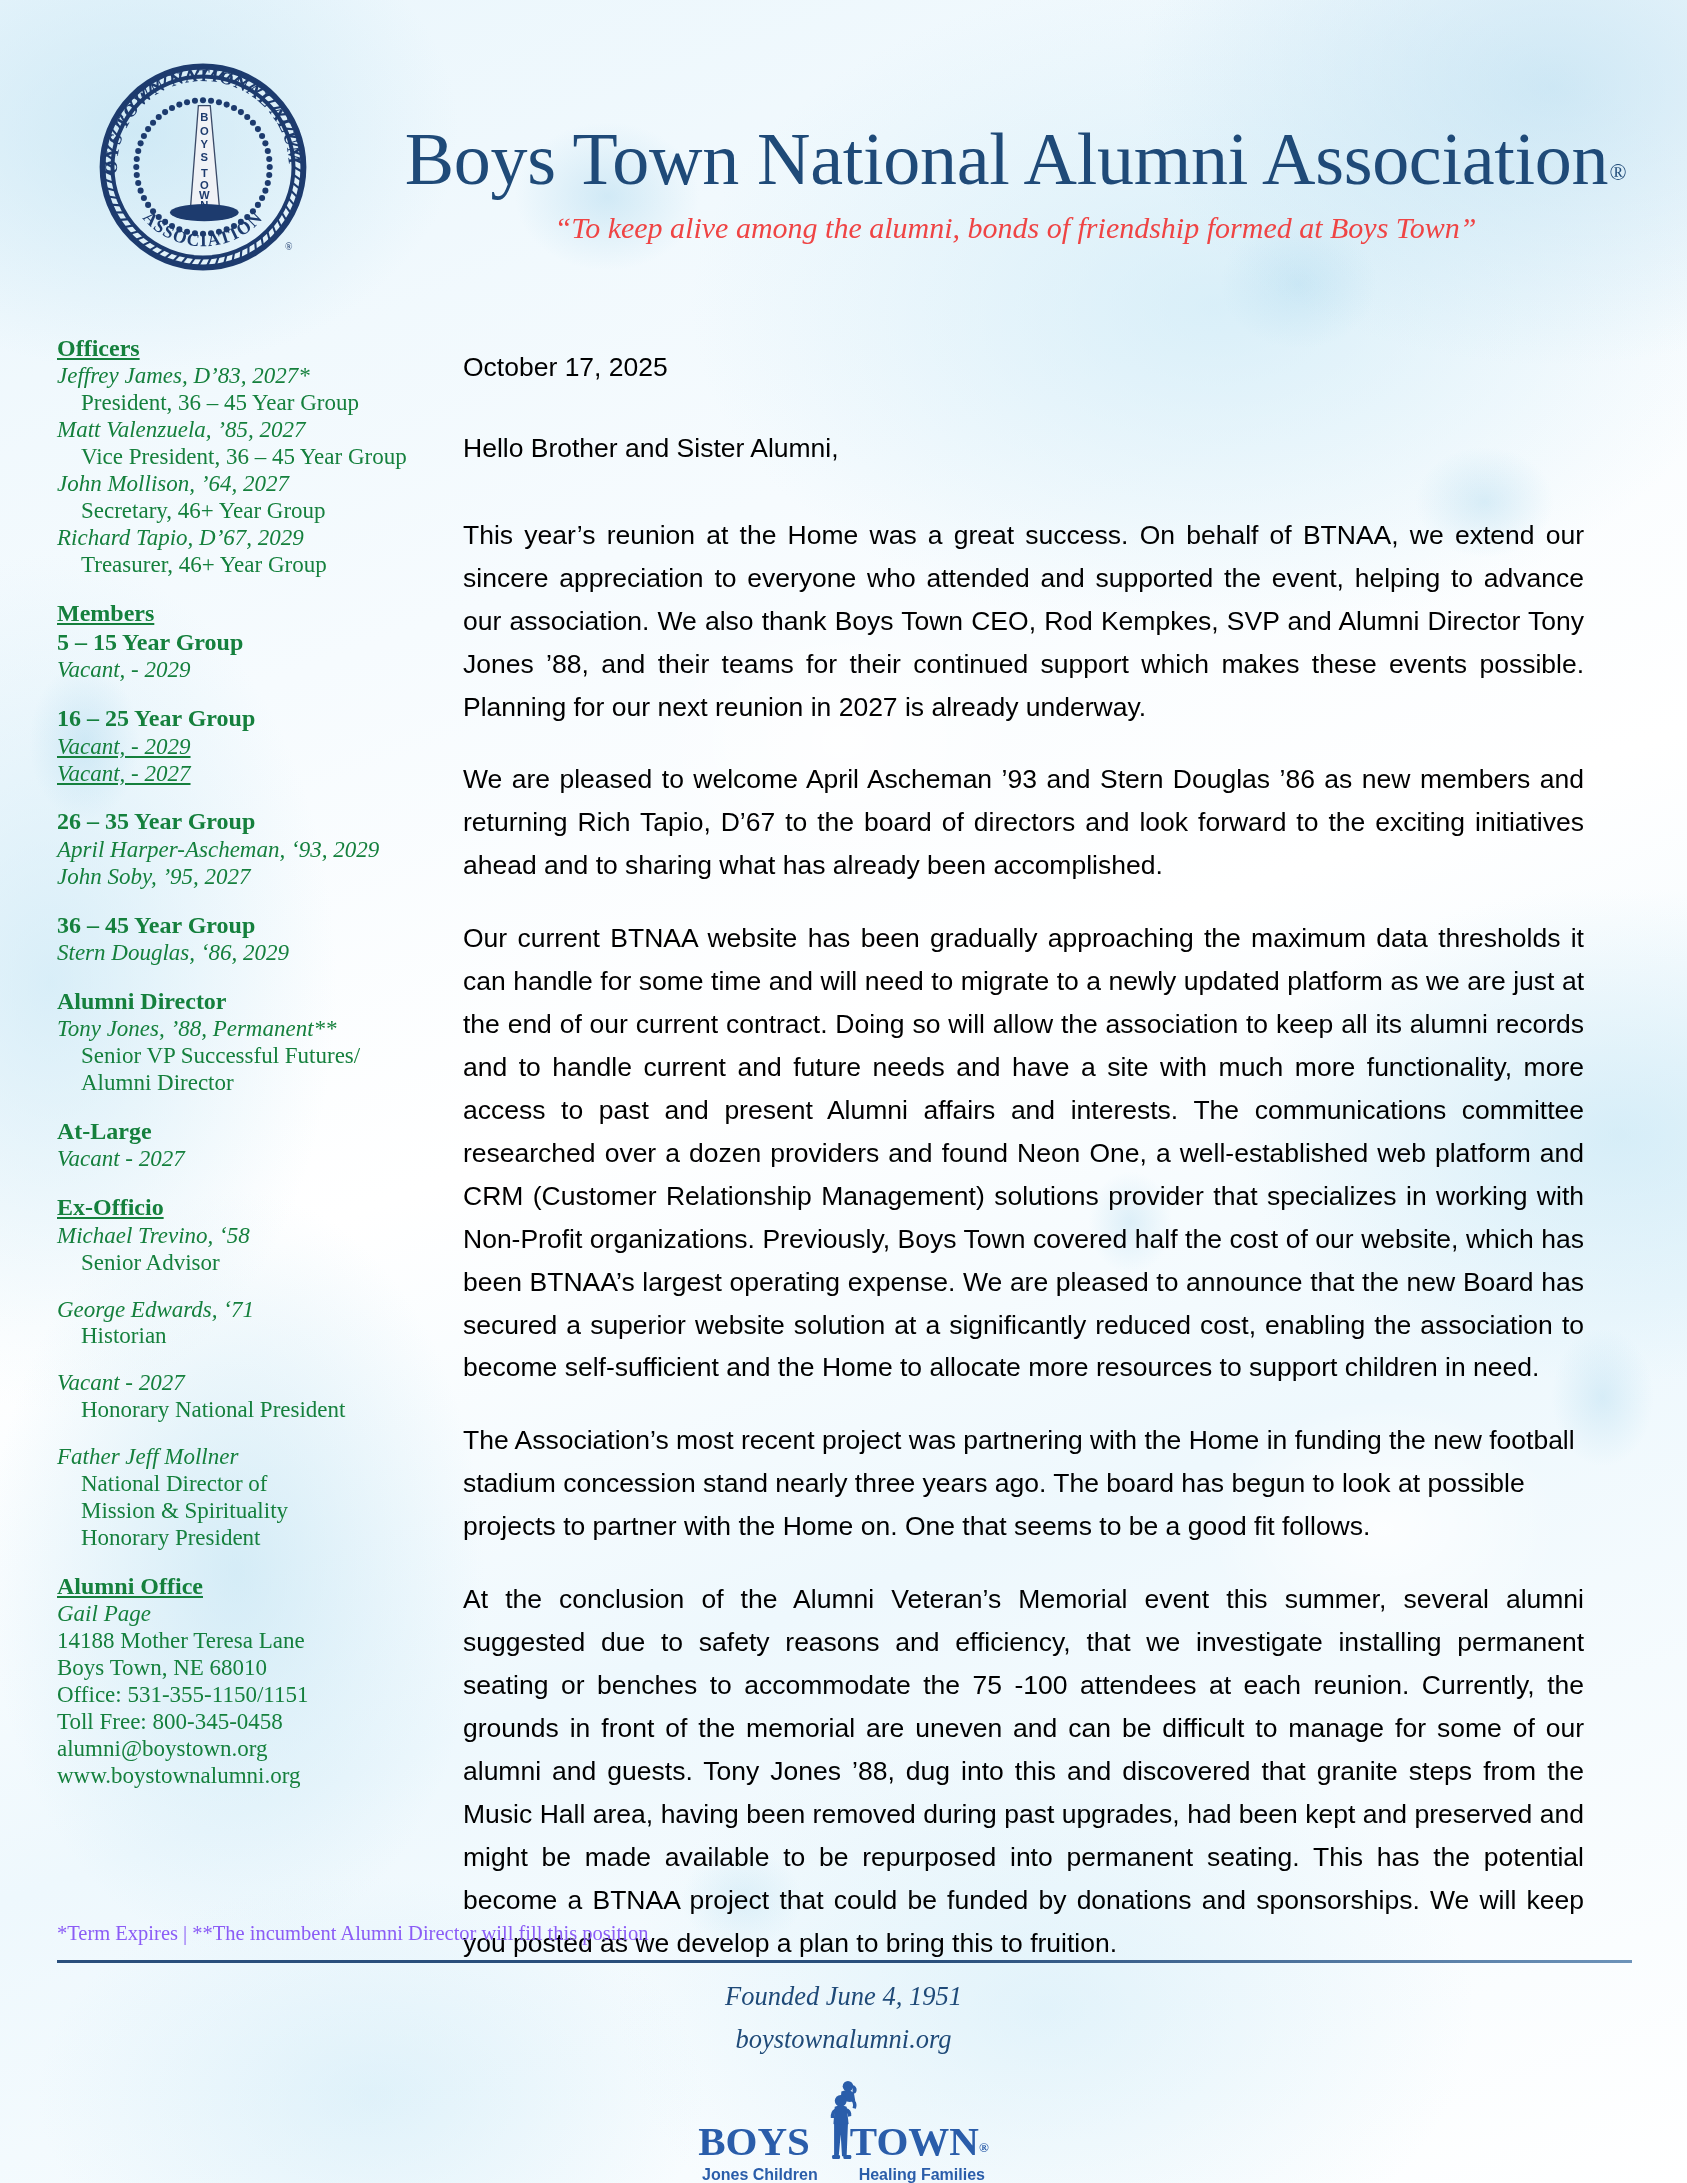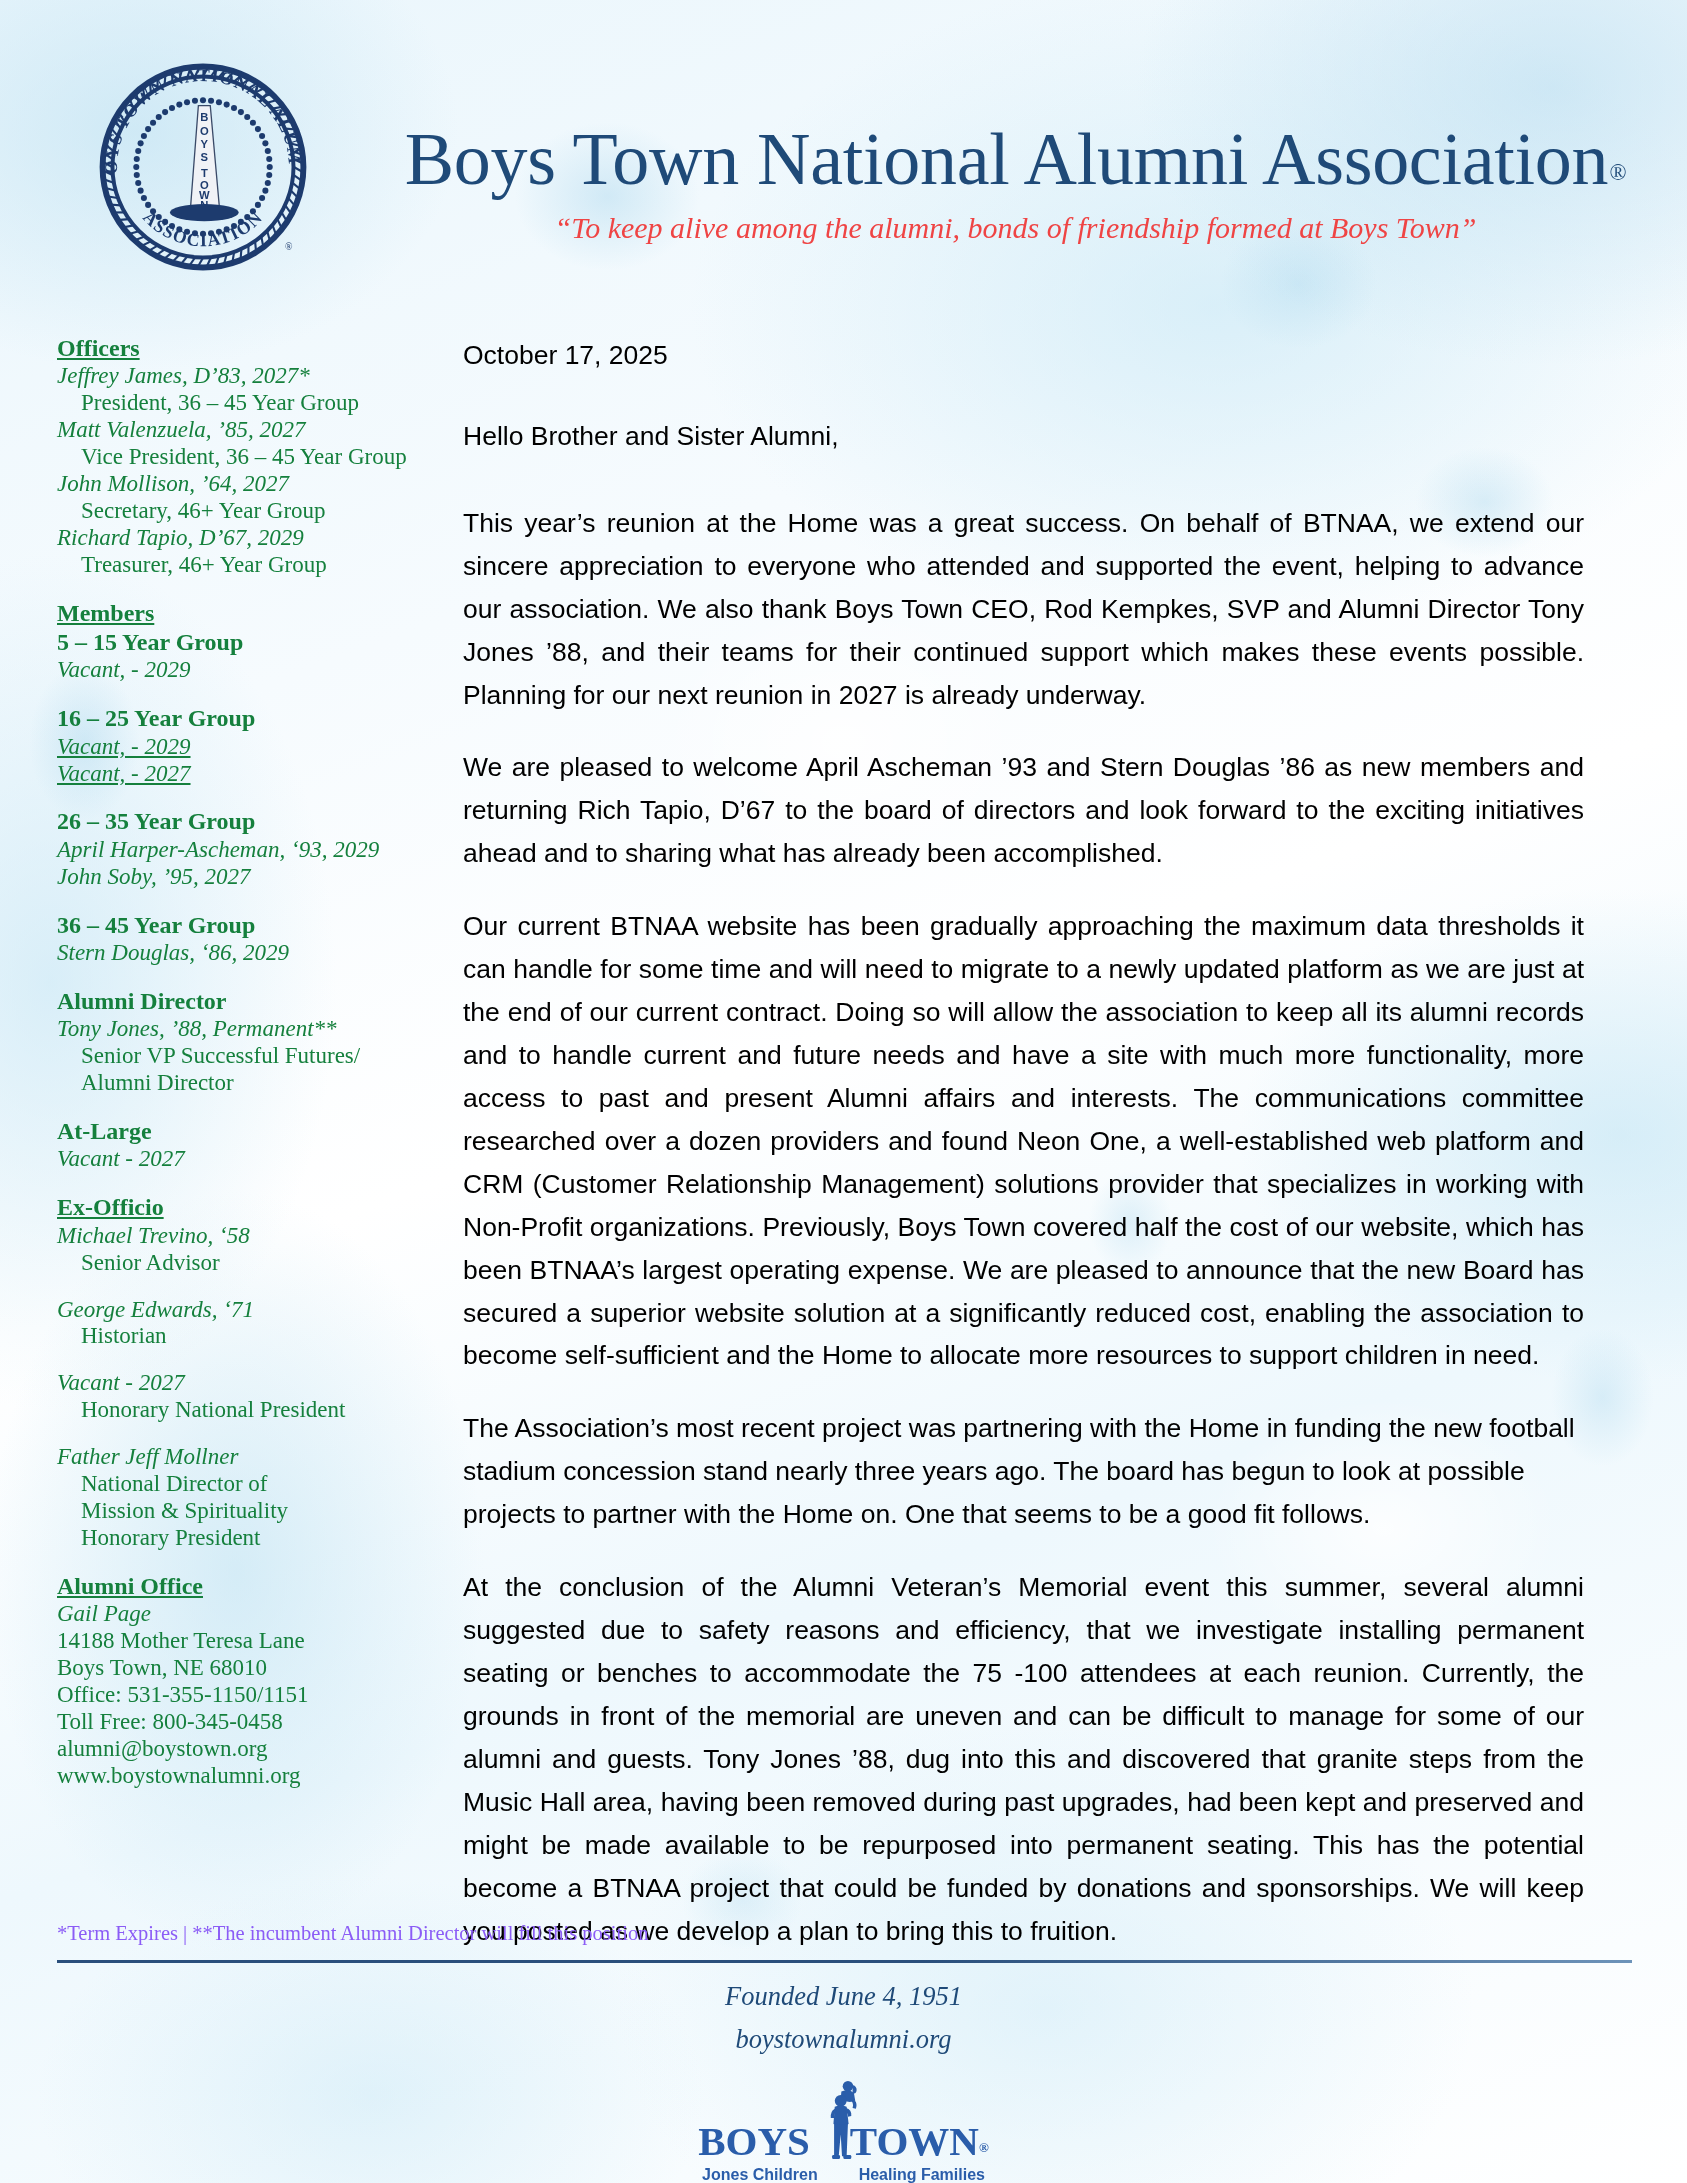--- a/index.html
+++ b/index.html
@@ -118,21 +118,21 @@
   .sb-role {
     font-size: 23px;
     padding-left: 24px;
   }
   .sb-plain { font-size: 23px; }
   .sb-gap { height: 20px; }
 
   
   #letter {
     position: absolute;
-    left: 463px; top: 334px;
+    left: 463px; top: 346px;
     width: 1121px;
     font-family: "Liberation Sans", sans-serif;
     font-size: 26.5px;
     line-height: 1.62;
     color: #000000;
   }
   #letter .date { margin-bottom: 38px; }
   #letter .salute { margin-bottom: 44px; }
   #letter p.para {
     margin: 0 0 30px 0;

